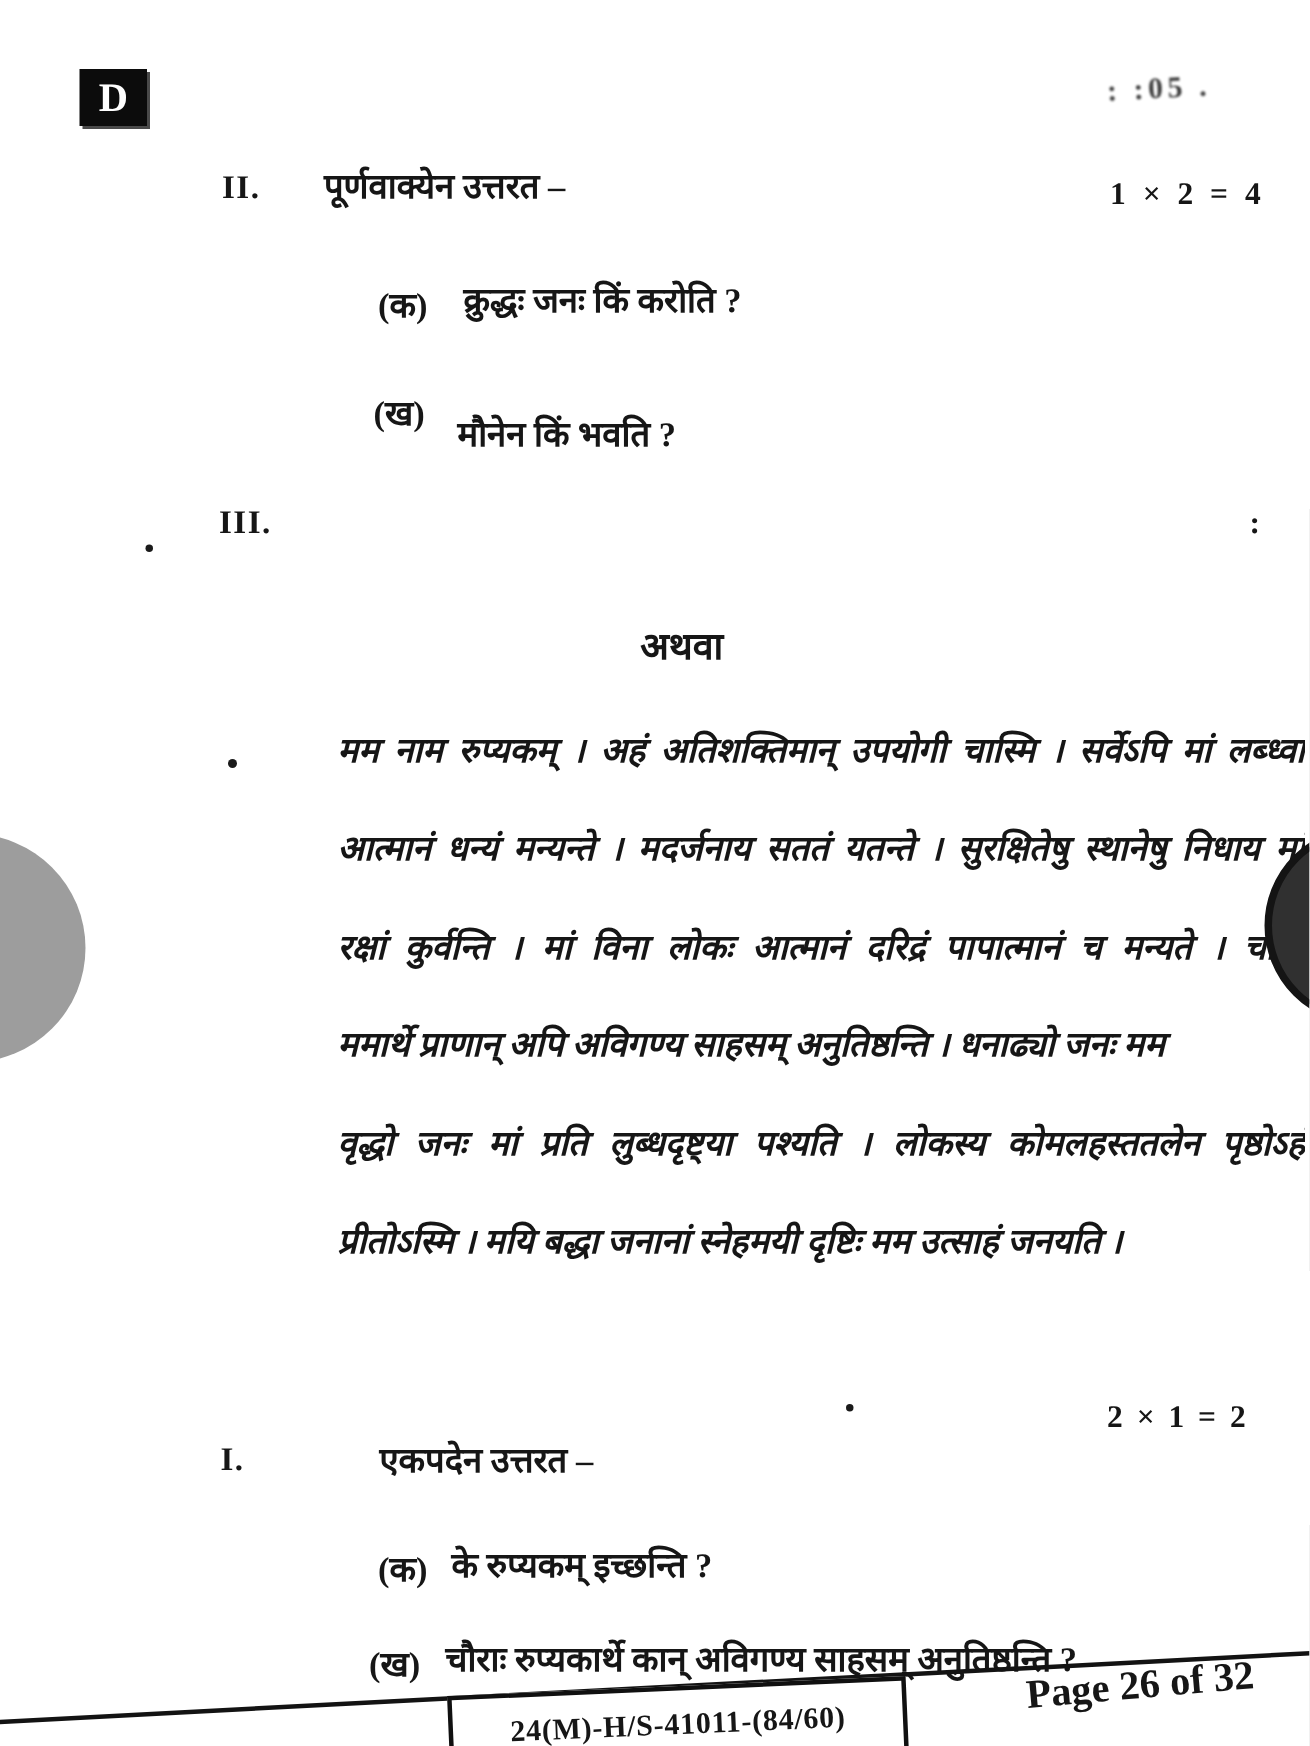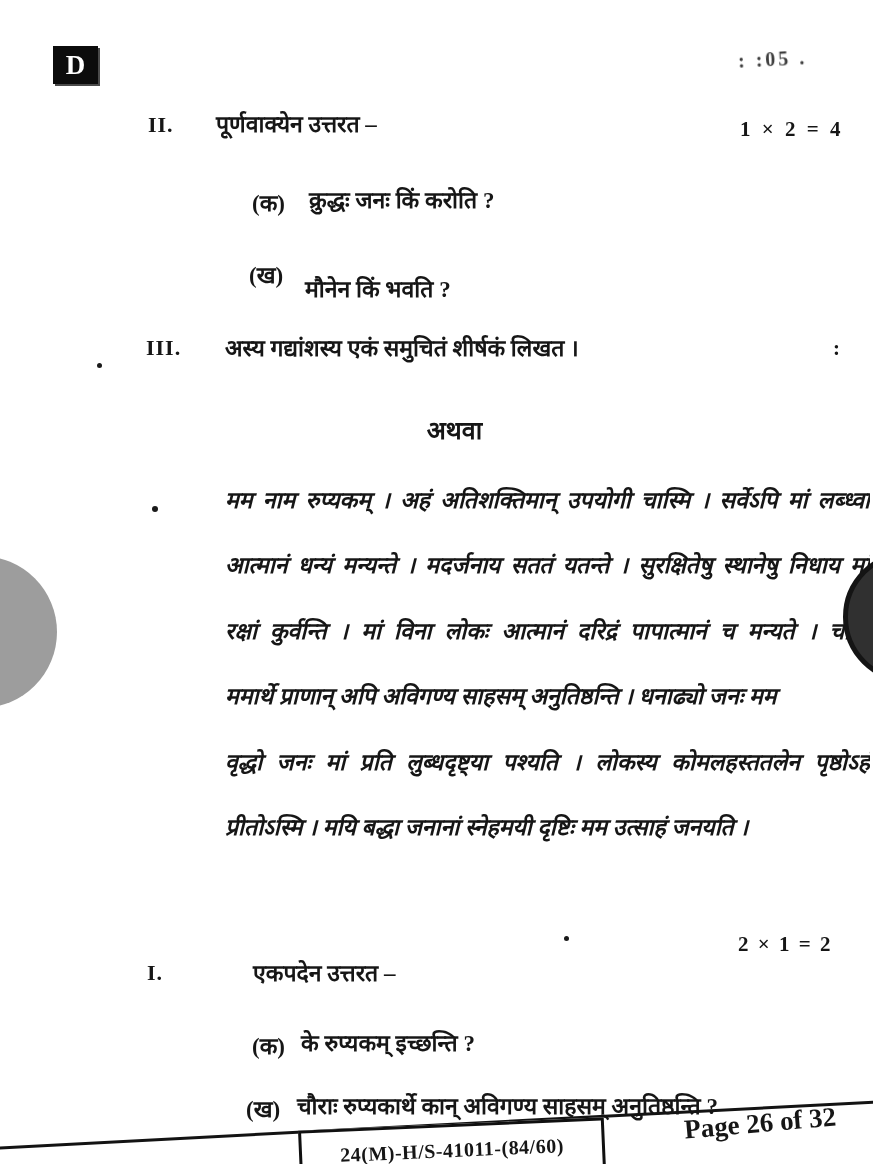--- a/index.html
+++ b/index.html
@@ -105,21 +105,20 @@
   <div class="abs deva" style="left:216px; top:107px;">पूर्णवाक्येन उत्तरत –</div>
   <div class="abs marks" style="left:740px; top:117px;">1 × 2 = 4</div>
 
   <div class="abs deva" style="left:252px; top:186px;">(क)</div>
   <div class="abs deva" style="left:309px; top:183px;">क्रुद्धः जनः किं करोति ?</div>
 
   <div class="abs deva" style="left:249px; top:258px;">(ख)</div>
   <div class="abs deva" style="left:305px; top:255px;margin-top:17px;">मौनेन किं भवति ?</div>
 
   <div class="abs qnum" style="left:146px; top:335px;">III.</div>
-  <div class="abs deva" style="left:225px; top:331px;">अस्य गद्यांशस्य एकं समुचितं शीर्षकं लिखत ।</div>
   <div class="abs marks" style="left:833px; top:336px; letter-spacing:0;">:</div>
 
   <div class="abs speck" style="left:97px; top:363px; width:5px; height:5px;"></div>
 
   <div class="abs or-sep">अथवा</div>
 
   <div class="abs speck" style="left:152px; top:506px; width:6px; height:6px;"></div>
 
   <div class="abs passage">
     <div class="passage-line">मम नाम रुप्यकम् । अहं अतिशक्तिमान् उपयोगी चास्मि । सर्वेऽपि मां लब्ध्वा</div>

